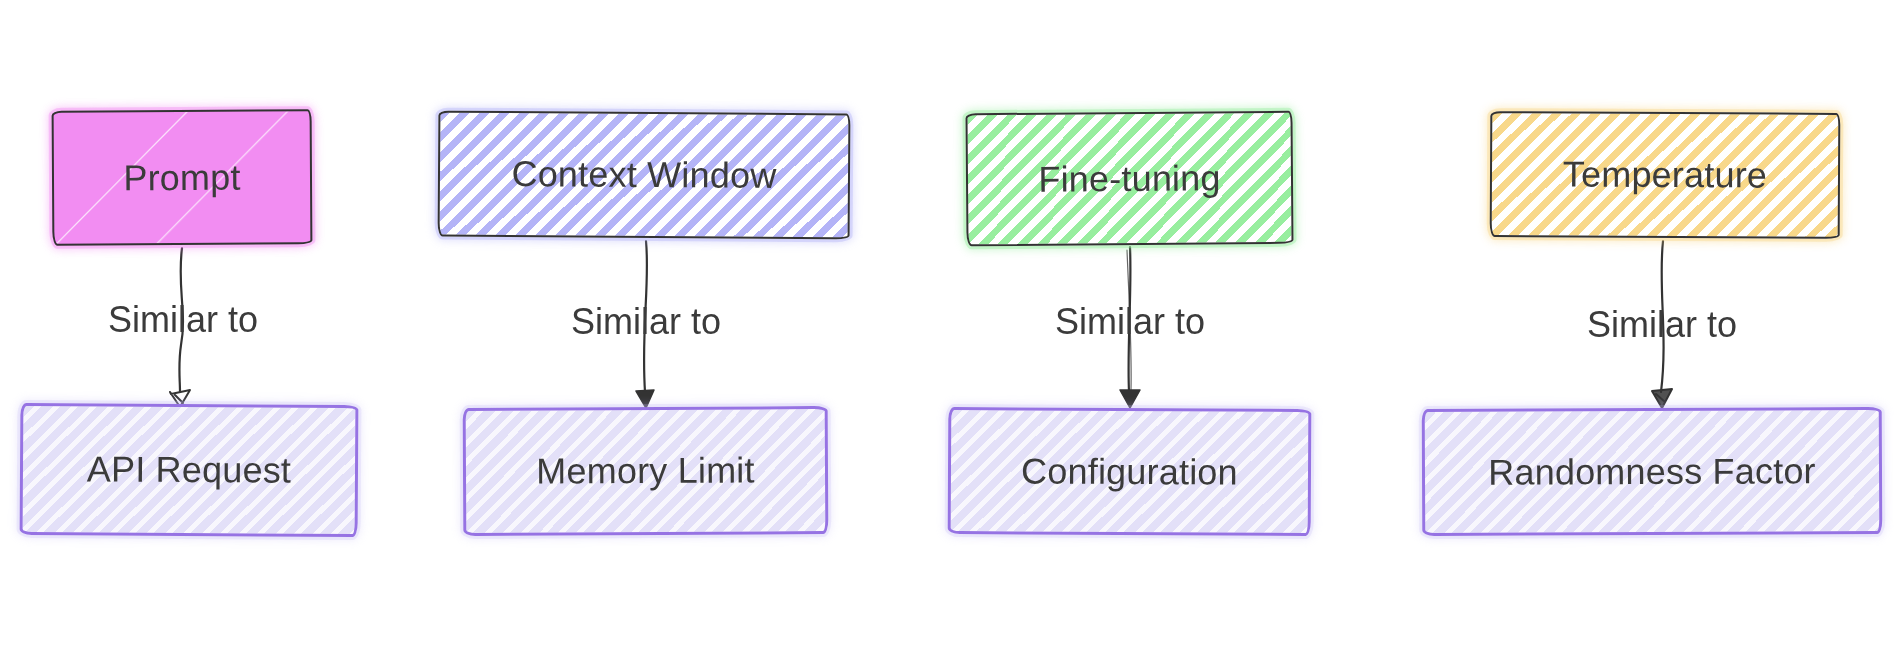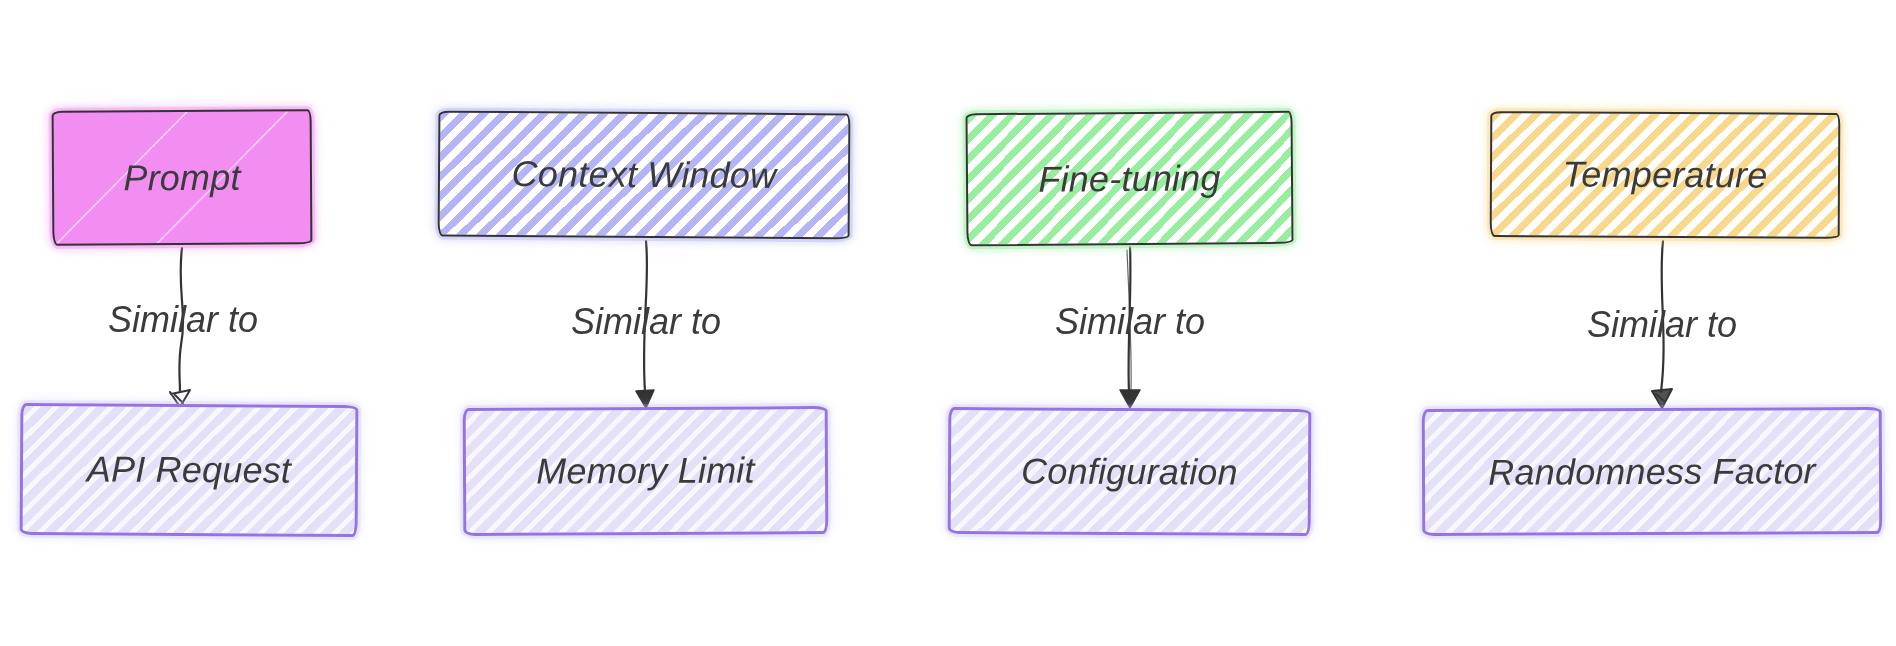--- a/index.html
+++ b/index.html
@@ -9,21 +9,20 @@
     width: 1896px;
     height: 646px;
     overflow: hidden;
     font-family: "Liberation Sans", sans-serif;
   }
   .canvas {
     position: relative;
     width: 1552px;
     height: 646px;
     background: #ffffff;
-    font-style: italic;
   }
   .edges-layer {
     position: absolute;
     left: 0; top: 0;
     width: 1896px;
     height: 646px;
     pointer-events: none;
   }
   .node {
     position: absolute;

